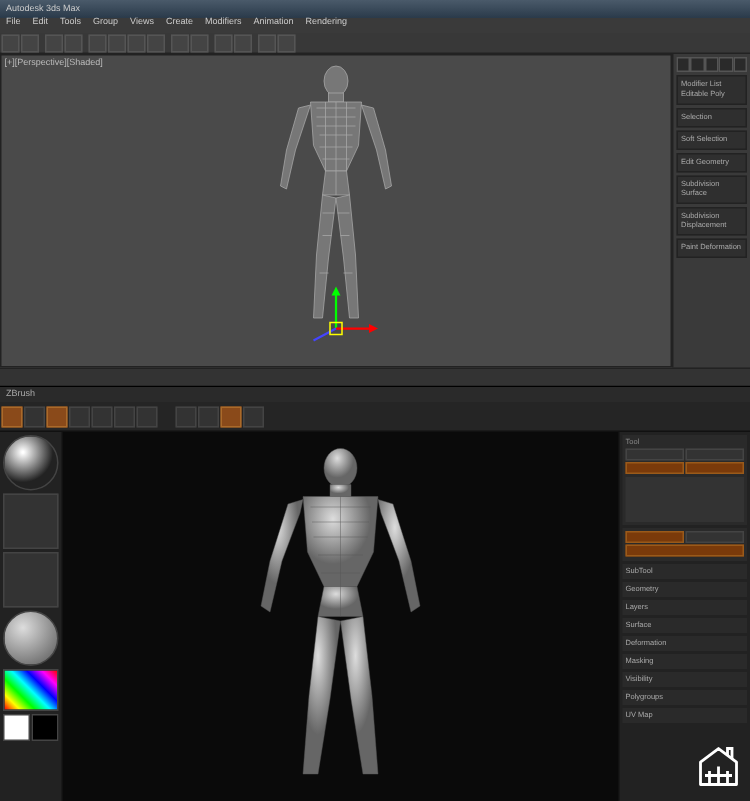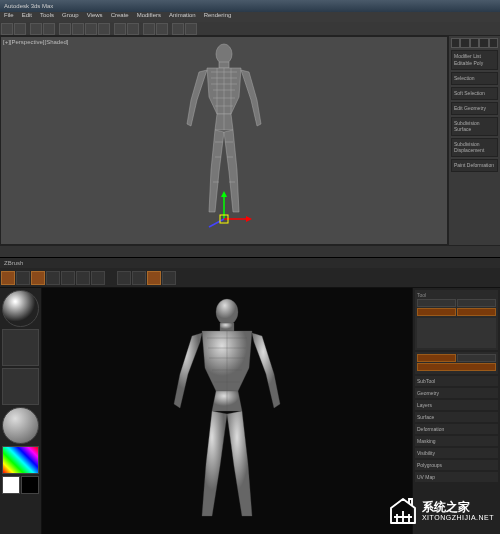--- a/index.html
+++ b/index.html
@@ -278,17 +278,13 @@
       </div>
     </div>
   </div>
 </div>
 
 <div class="watermark">
   <svg class="wm-icon" viewBox="0 0 40 40">
     <path d="M20 4 L36 16 L36 36 L4 36 L4 16 Z M12 24 L12 36 M20 20 L20 36 M28 24 L28 36 M8 28 L32 28" stroke="#fff" stroke-width="2.5" fill="none" stroke-linejoin="round"></path>
     <path d="M28 10 L28 4 L32 4 L32 13" stroke="#fff" stroke-width="2.5" fill="none"></path>
   </svg>
-  <div class="wm-text">
-    <div class="wm-cn">系统之家</div>
-    <div class="wm-url">XITONGZHIJIA.NET</div>
-  </div>
 </div>
 
 </body></html>

